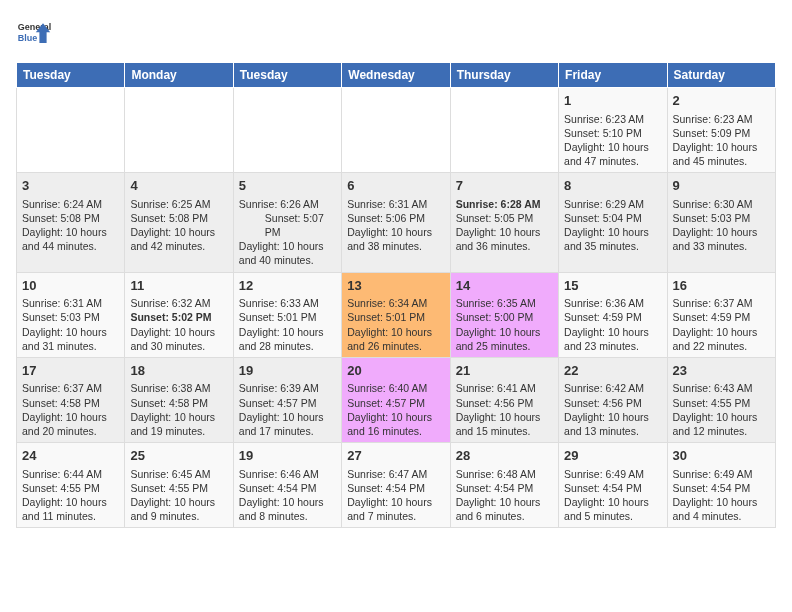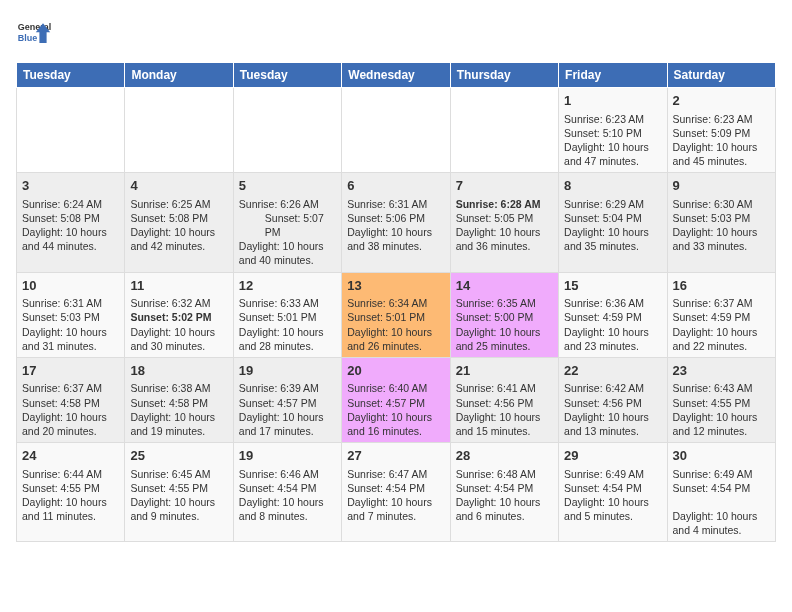--- a/index.html
+++ b/index.html
@@ -295,17 +295,17 @@
         <td style="background: rgb(249, 249, 249);">
           <span class="day-num">29</span>
           <span style="display: block;">Sunrise: 6:49 AM</span>
           <span style="display: block;">Sunset: 4:54 PM</span>
           <span style="display: block;">Daylight: 10 hours and 5 minutes.</span>
         </td>
         <td style="background: rgb(249, 249, 249);">
           <span class="day-num">30</span>
           <span style="display: block;">Sunrise: 6:49 AM</span>
           <span style="display: block;">Sunset: 4:54 PM</span>
-          <span style="display: block; margin-top: 14px;">Daylight: 10 hours and 4 minutes.</span>
+          <span style="display: block;">Daylight: 10 hours and 4 minutes.</span>
         </td>
       </tr>
     </tbody>
 </table>
 
 </body></html>

